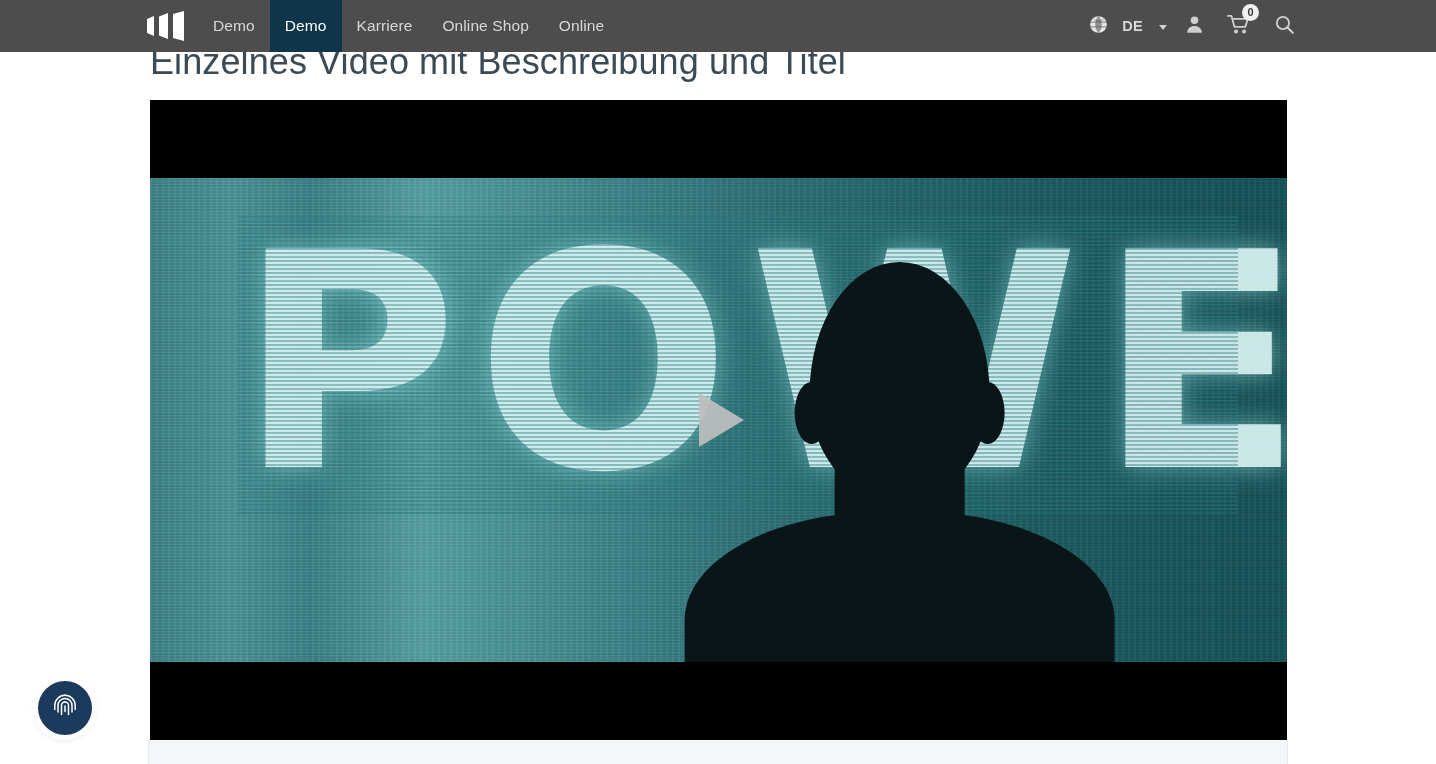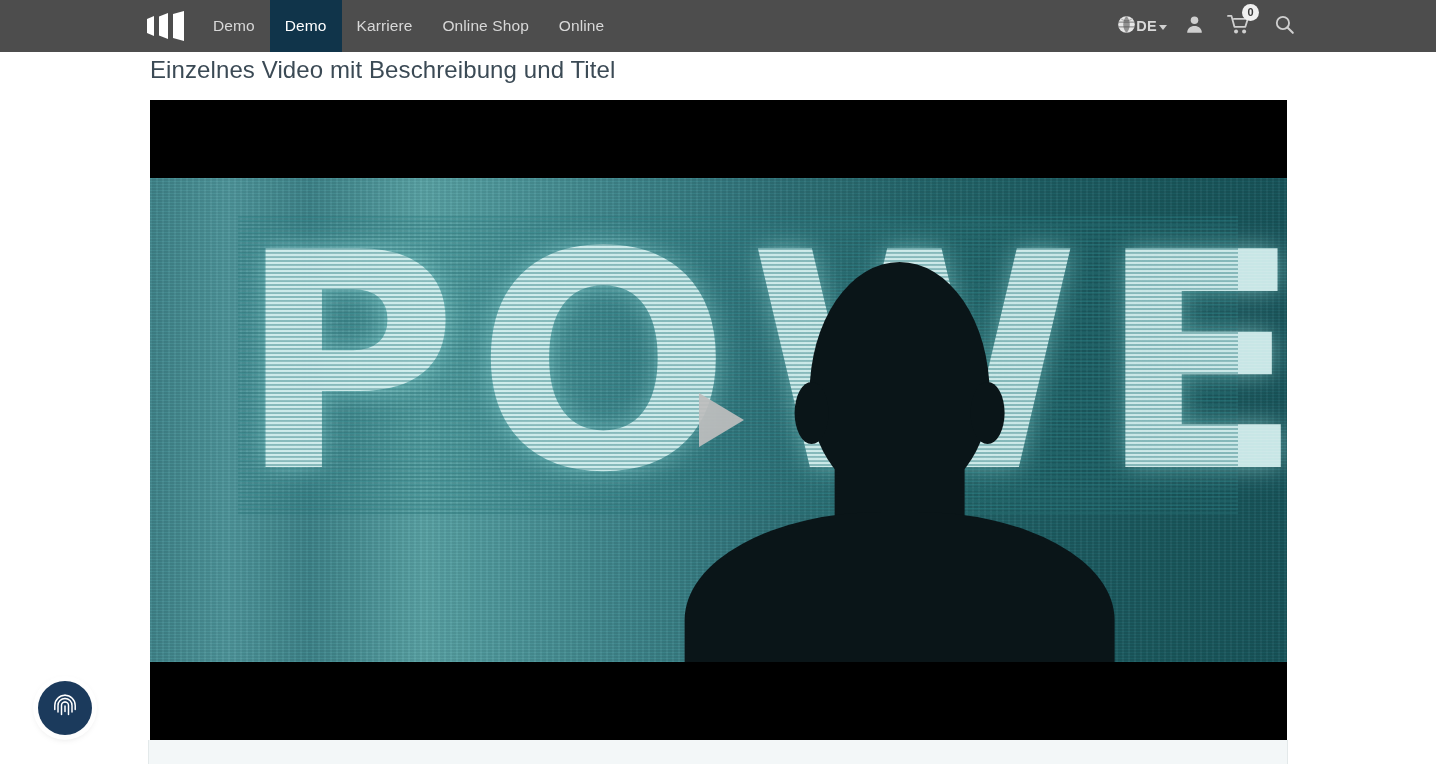--- a/index.html
+++ b/index.html
@@ -97,21 +97,21 @@
     align-items: center;
     justify-content: center;
     height: 52px;
     padding: 0 11px;
     cursor: pointer;
     position: relative;
     color: #d3d3d3;
   }
 
   .lang-tool {
-    gap: 0;
+    gap: 14px;
     padding-right: 6px;
   }
   .lang-label {
     font-size: 14.5px;
     font-weight: bold;
     color: #d8d8d8;
     letter-spacing: .3px;
   }
   .caret {
     width: 0; height: 0;
@@ -136,22 +136,22 @@
     display: flex;
     align-items: center;
     justify-content: center;
     line-height: 1;
   }
 
   
   .page-title {
     position: absolute;
     left: 150px;
-    top: 52px;
-    font-size: 24px;
+    top: 44px;
+    font-size: 36px;
     font-weight: 400;
     color: #3b4a55;
     letter-spacing: .1px;
     line-height: 36px;
   }
 
   
   .video-block {
     position: absolute;
     left: 150px;

